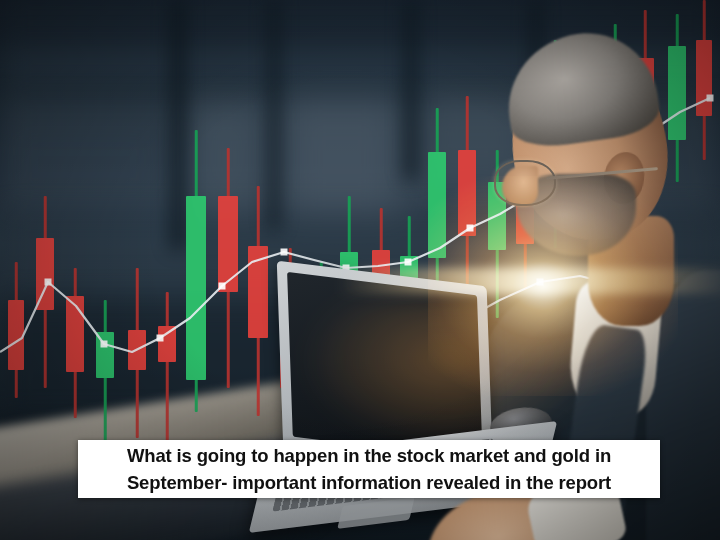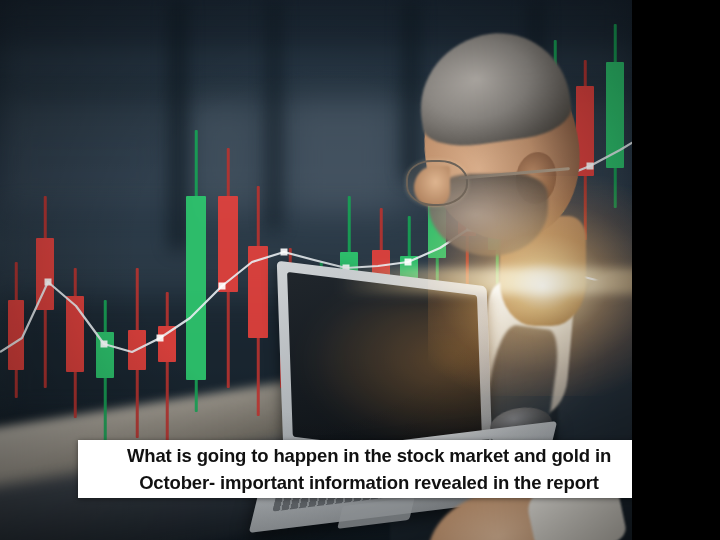--- a/index.html
+++ b/index.html
@@ -1,20 +1,20 @@
 <!DOCTYPE html>
 <html><head>
 <meta charset="utf-8">
 <style>
   html,body{margin:0;padding:0;background:#000;}
   body{font-family:"Liberation Sans",sans-serif;}
 
   #stage{
     position:relative;
-    width:632px;height:540px;
+    width:720px;height:540px;
     overflow:hidden;
     background:#111a22;
   }
 
   
   .bg-base{
     position:absolute;inset:0;
     background:
       linear-gradient(180deg,#16222e 0%,#1a2833 14%,#223140 30%,#2b3b49 45%,#25333f 58%,#1b2731 72%,#15202a 88%,#101a22 100%);
   }
@@ -419,16 +419,16 @@
     <div class="cuff"></div>
   </div>
 
   <div class="glow-low"></div>
   <div class="flare-streak"></div>
   <div class="flare"></div>
   <div class="vignette"></div>
 
   <div id="caption">
     <div class="line">What is going to happen in the stock market and gold in</div>
-    <div class="line">October- important information revealed in the report</div>
+    <div class="line">September- important information revealed in the report</div>
   </div>
 
 </div>
 
 </body></html>

